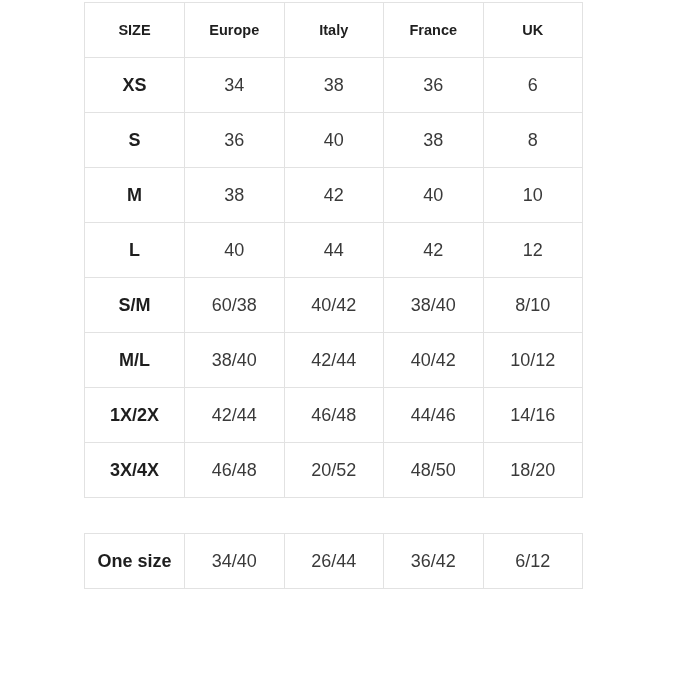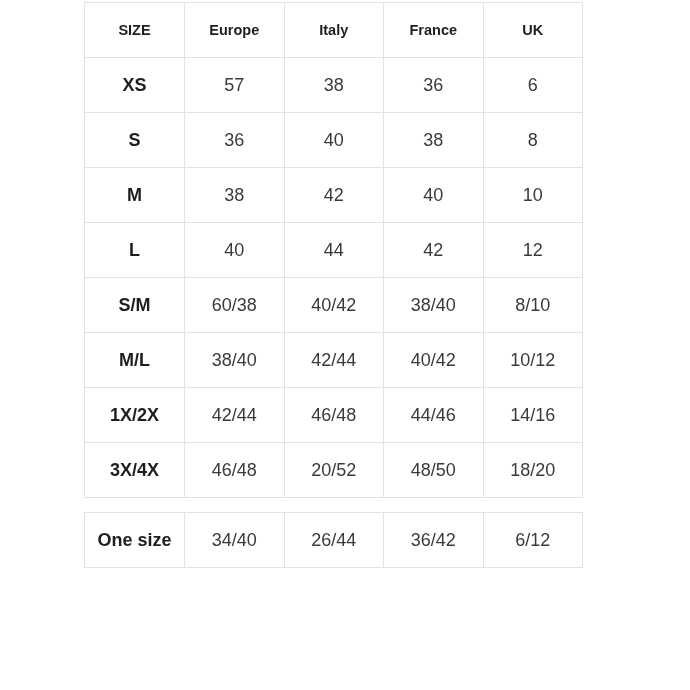--- a/index.html
+++ b/index.html
@@ -46,21 +46,21 @@
   table.size-table td.row-label {
     font-weight: 700;
     color: #1e1e1e;
   }
   col.c-size { width: 100px; }
   col.c-val  { width: 99.5px; }
   .main-table-wrap {
     padding-top: 2px;
   }
   .second-table-wrap {
-    margin-top: 14px;
+    margin-top: 35px;
   }
 </style>
 </head>
 <body>
 
 <div class="page">
 
   <div class="main-table-wrap">
     <table class="size-table">
       <colgroup>
@@ -75,21 +75,21 @@
           <th>SIZE</th>
           <th>Europe</th>
           <th>Italy</th>
           <th>France</th>
           <th>UK</th>
         </tr>
       </thead>
       <tbody>
         <tr>
           <td class="row-label">XS</td>
-          <td>57</td>
+          <td>34</td>
           <td>38</td>
           <td>36</td>
           <td>6</td>
         </tr>
         <tr>
           <td class="row-label">S</td>
           <td>36</td>
           <td>40</td>
           <td>38</td>
           <td>8</td>

